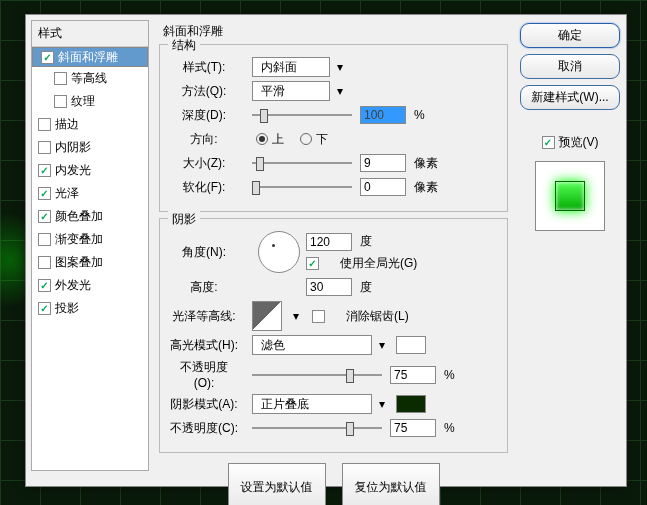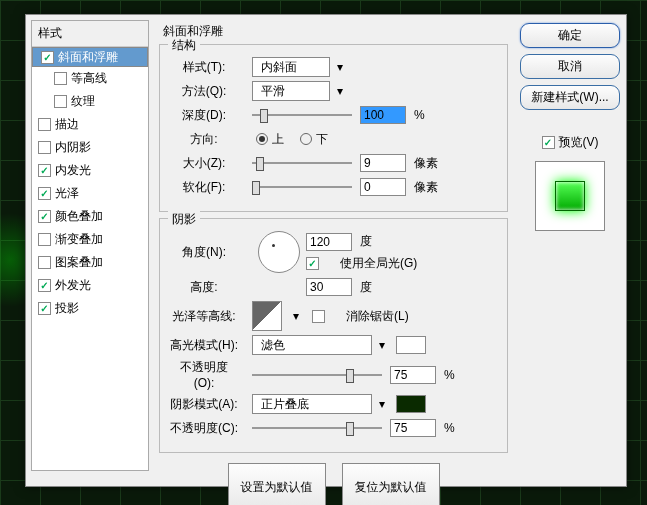--- a/index.html
+++ b/index.html
@@ -20,21 +20,21 @@
 .fieldset{border:1px solid #bbb;padding:8px 10px 10px 10px;margin-bottom:6px;position:relative}
 .fieldset .legend{position:absolute;top:-8px;left:8px;background:#f0f0f0;padding:0 4px}
 .row{display:flex;align-items:center;margin:4px 0;min-height:20px}
 .lbl{width:82px;text-align:center;padding-right:14px}
 .sel{border:1px solid #888;background:#fff;padding:1px 8px;min-width:78px;height:20px;display:inline-flex;align-items:center}
 .dd-arrow{width:16px;height:18px;display:inline-flex;align-items:center;justify-content:center;margin-left:2px}
 .slider{flex:0 0 100px;height:18px;position:relative;margin-right:8px}
 .slider-track{position:absolute;top:8px;left:0;right:0;height:2px;background:#999}
 .slider-thumb{position:absolute;top:3px;width:8px;height:14px;background:#ddd;border:1px solid #555}
 .val{border:1px solid #888;background:#fff;width:46px;height:18px;padding:1px 3px;text-align:left;display:inline-block}
-.val.hl{background:#3399ff;color:#000000}
+.val.hl{background:#3399ff;color:#404040}
 .unit{margin-left:8px}
 .radio{width:12px;height:12px;border:1px solid #666;border-radius:50%;display:inline-flex;align-items:center;justify-content:center;margin:0 4px}
 .radio.on::after{content:"";width:6px;height:6px;background:#333;border-radius:50%}
 .angle-wheel{width:42px;height:42px;border:1px solid #888;border-radius:50%;background:#fff;position:relative;margin:0 6px}
 .angle-wheel::after{content:"";position:absolute;width:3px;height:3px;background:#333;border-radius:50%;left:13px;top:12px}
 .curve-box{width:30px;height:30px;border:1px solid #888;background:linear-gradient(135deg,#666 0%,#666 49%,#fff 50%,#fff 100%);margin-right:4px}
 .swatch{width:30px;height:18px;border:1px solid #888;display:inline-block;margin-left:6px}
 .btn{border:1px solid #888;background:linear-gradient(#fdfdfd,#e8e8e8);padding:15px 12px;border-radius:0;cursor:default;text-align:center;min-width:90px}
 .side-panel{width:108px;padding:8px 8px 0 4px;display:flex;flex-direction:column;gap:6px;align-items:center}
 .side-btn{width:100px;border:1px solid #3a6ea5;background:linear-gradient(#fdfdfd,#e8e8e8);padding:3px 0;border-radius:9px;text-align:center}

